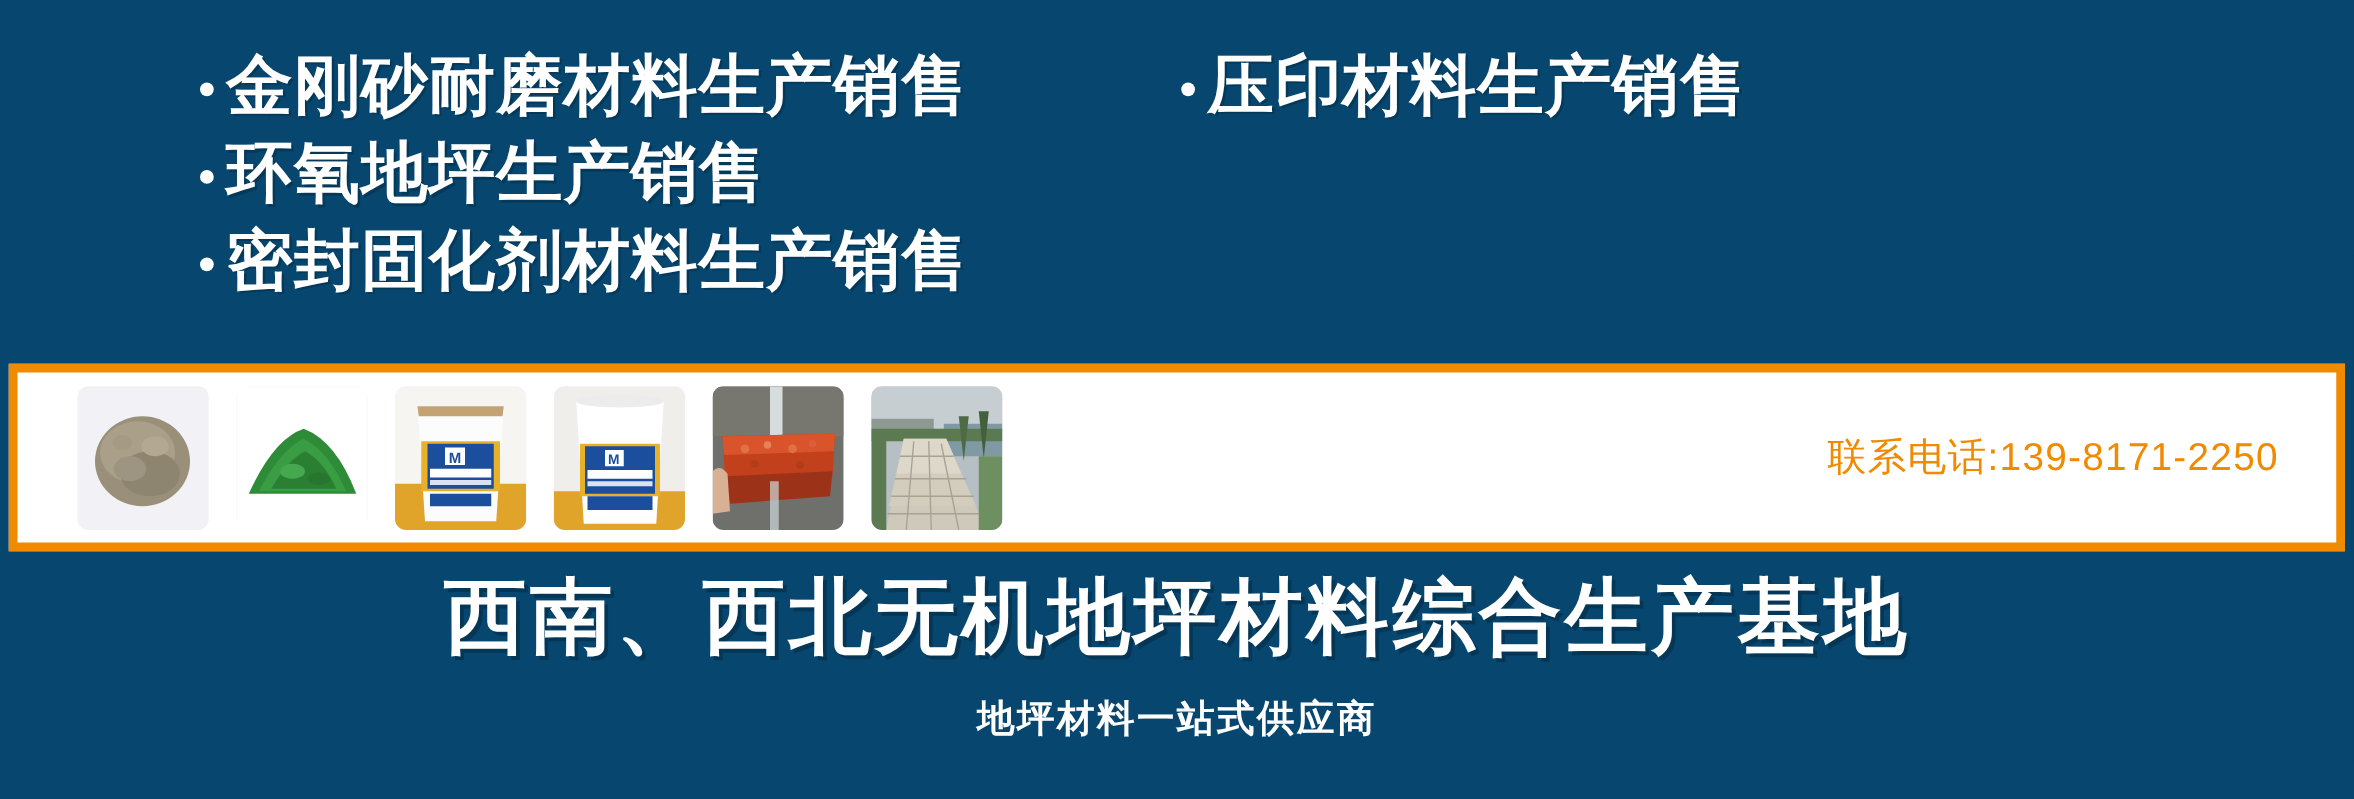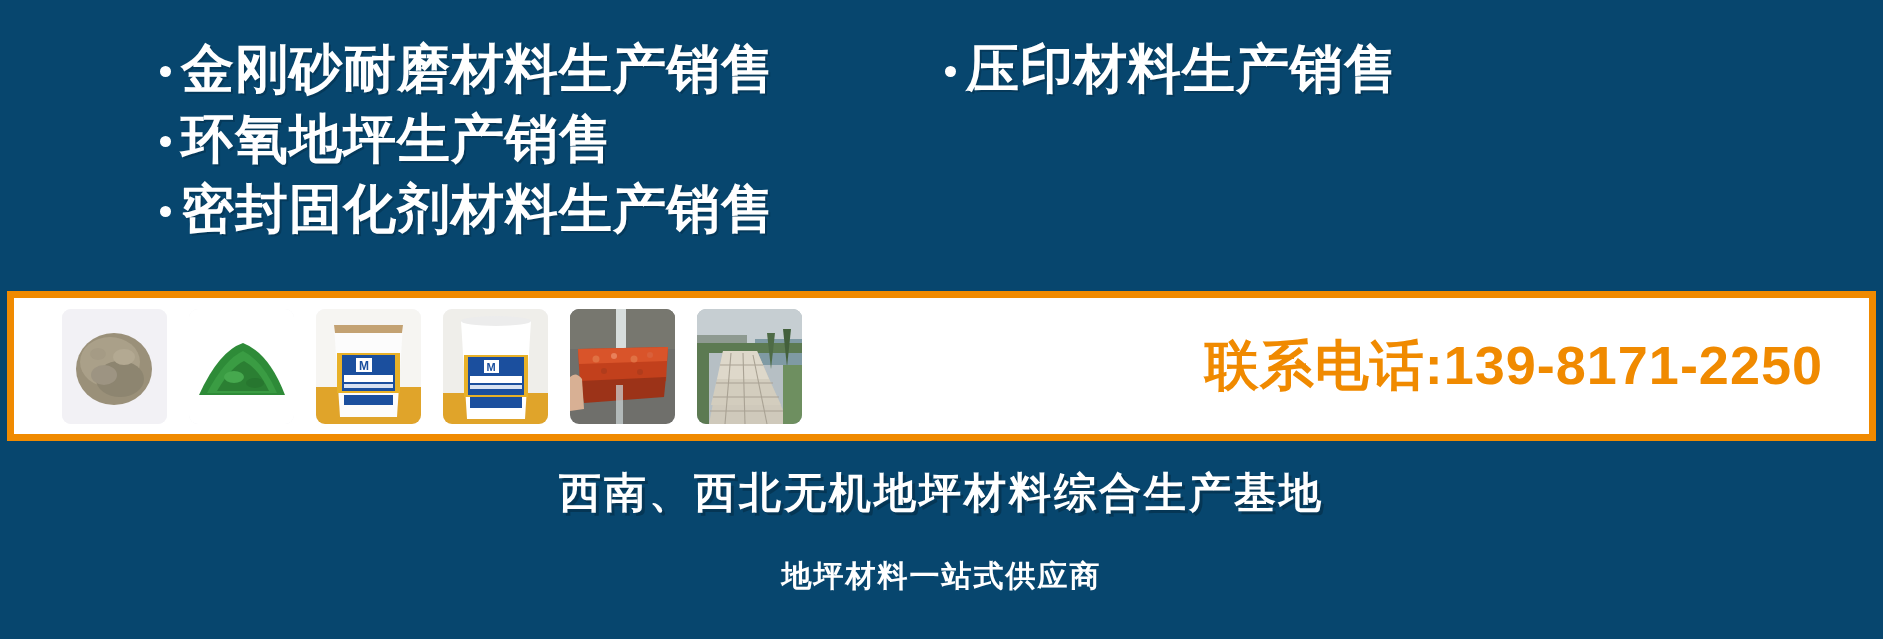--- a/index.html
+++ b/index.html
@@ -80,33 +80,33 @@
     background:#f4f4f6;
   }
   .thumb svg{display:block;width:105px;height:115px;}
 
   .phone{
     position:absolute;
     right:46px;
     top:50%;
     transform:translateY(-50%);
     color:#F08A00;
-    font-size:54px;
-    font-weight:bold;
+    font-size:31px;
+    font-weight:normal;
     letter-spacing:1px;
     white-space:nowrap;
   }
 
   
   .headline{
     position:absolute;
     left:0;right:0;top:455px;
     text-align:center;
     color:#ffffff;
-    font-size:42px;
+    font-size:66px;
     font-weight:bold;
     letter-spacing:3px;
     line-height:76px;
     text-shadow:3px 3px 0 rgba(0,0,0,0.22);
     white-space:nowrap;
   }
   .subheadline{
     position:absolute;
     left:0;right:0;top:552px;
     text-align:center;

